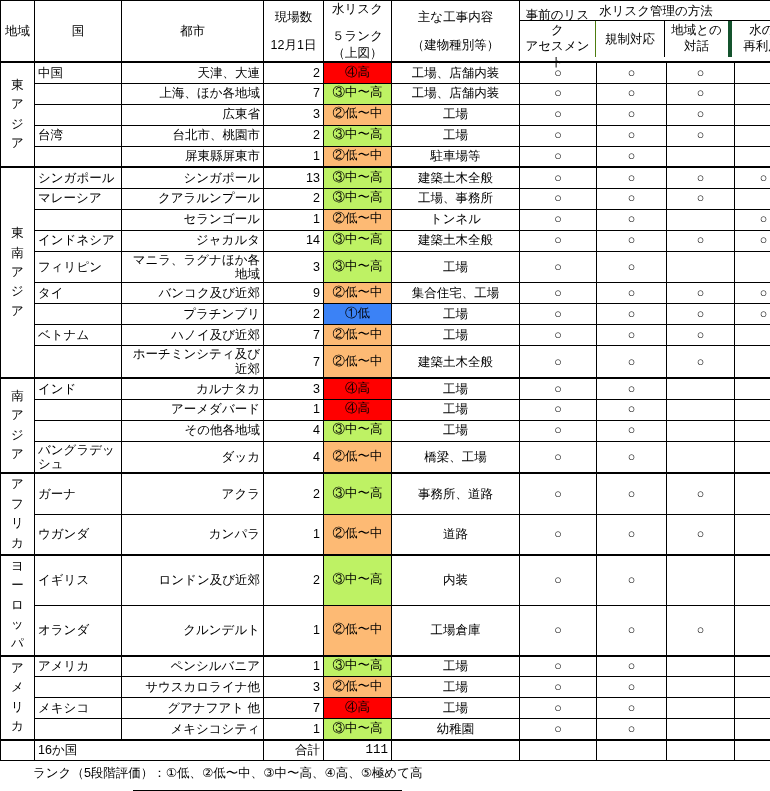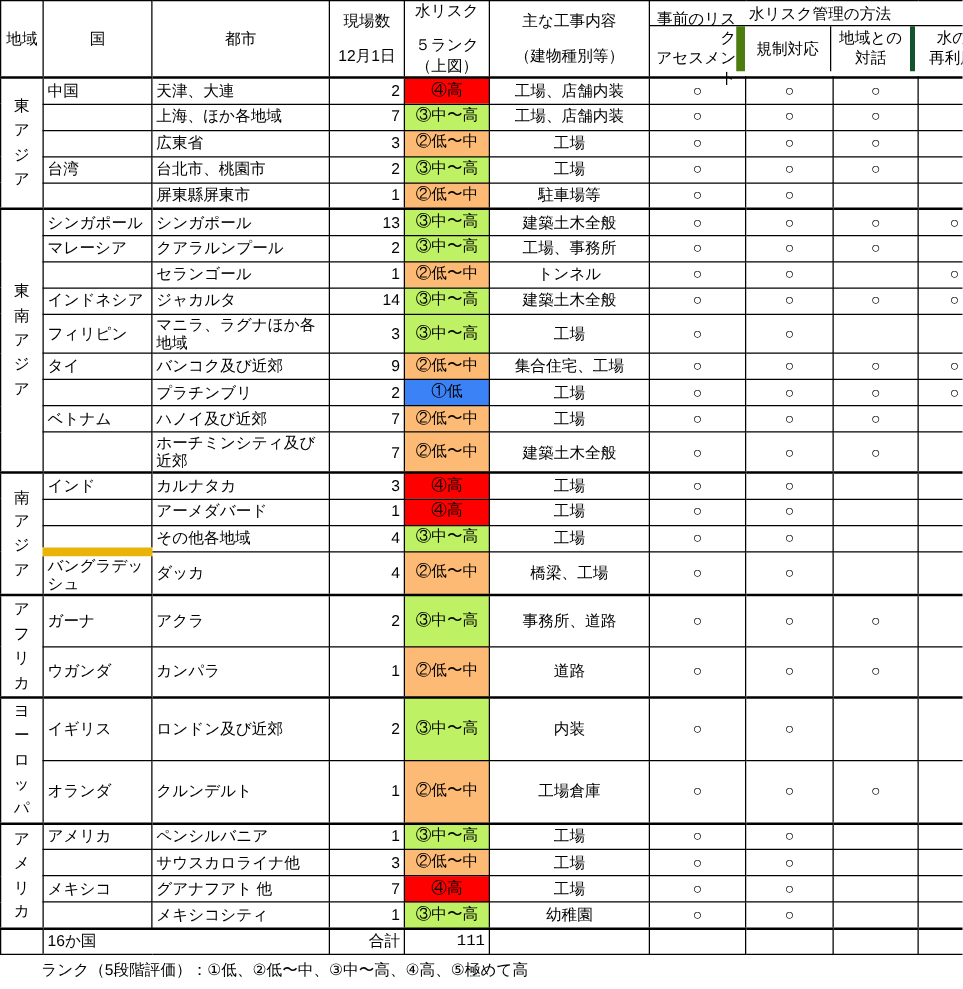--- a/index.html
+++ b/index.html
@@ -55,21 +55,21 @@
 
   .region {
     text-align: center;
     font-size: 12.5px;
     vertical-align: middle;
     padding: 0;
   }
   .region span { display:block; line-height: 1.55; }
 
   .country { text-align: left; padding-left: 4px; }
-  .city    { text-align: left; padding-left: 30px; }
+  .city    { text-align: right; padding-left: 30px; }
   .sites   { text-align: right; padding-right: 20px; }
   .risk    { text-align: center; font-size: 12.5px; padding: 0; font-family: Liberation Mono, monospace; }
   .work    { text-align: center; }
   .mark    { text-align: center; font-size: 12px; }
 
   .r4 { background: #FF0000; }
   .r3 { background: #bef264; }
   .r2 { background: #fdba74; }
   .r1 { background: #3b82f6; }
 
@@ -132,21 +132,21 @@
         <tr class="hdrow">
           <td class="hd" rowspan="1">地域</td>
           <td class="hd">国</td>
           <td class="hd">都市</td>
           <td class="hd">現場数<span class="hd-line2">12月1日</span></td>
           <td class="hd thickright">水リスク<span class="hd-line2">５ランク</span><span class="hd-line3">（上図）</span></td>
           <td class="hd thickright">主な工事内容<span class="hd-line2">（建物種別等）</span></td>
           <td class="hd" colspan="4" style="padding:0;vertical-align:top">
             <div style="border-bottom:1px solid #000;height:20px;line-height:20px;text-align:center">水リスク管理の方法</div>
             <div style="display:flex;height:36px">
-              <div style="flex:0 0 76px;border-right:7px solid #4d7c0f;display:flex;align-items:center;justify-content:center;text-align:right;line-height:1.25">事前のリスク<br>アセスメント</div>
+              <div style="flex:0 0 76px;border-right:1px solid #4d7c0f;display:flex;align-items:center;justify-content:center;text-align:center;line-height:1.25">事前のリスク<br>アセスメント</div>
               <div style="flex:0 0 69px;border-right:1px solid #000;display:flex;align-items:center;justify-content:center;text-align:center">規制対応</div>
               <div style="flex:0 0 67px;border-right:4px solid #14532d;display:flex;align-items:center;justify-content:center;text-align:center;line-height:1.25">地域との<br>対話</div>
               <div style="flex:1 1 auto;display:flex;align-items:center;justify-content:center;text-align:center;line-height:1.25">水の<br>再利用</div>
             </div>
           </td>
         </tr>
         <tr class="grp-top">
           <td class="region" rowspan="5">
             <span>東</span>
             <span>ア</span>
@@ -346,21 +346,21 @@
           <td class="city">その他各地域</td>
           <td class="sites">4</td>
           <td class="risk thickright r3">③中〜高</td>
           <td class="work thickright">工場</td>
           <td class="mark">○</td>
           <td class="mark">○</td>
           <td class="mark"></td>
           <td class="mark"></td>
         </tr>
         <tr>
-          <td class="country" style="border-top:7px solid #eab308">バングラデッシュ</td>
+          <td class="country" style="border-top:1px solid #eab308">バングラデッシュ</td>
           <td class="city">ダッカ</td>
           <td class="sites">4</td>
           <td class="risk thickright r2">②低〜中</td>
           <td class="work thickright">橋梁、工場</td>
           <td class="mark">○</td>
           <td class="mark">○</td>
           <td class="mark"></td>
           <td class="mark"></td>
         </tr>
         <tr class="grp-top">

